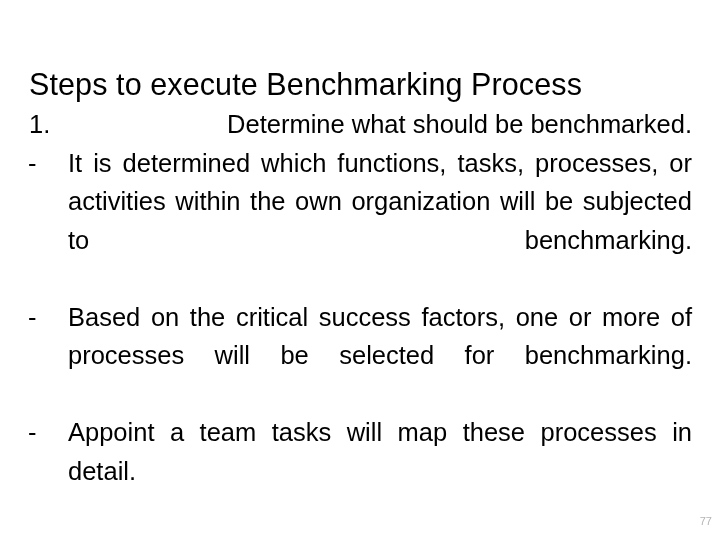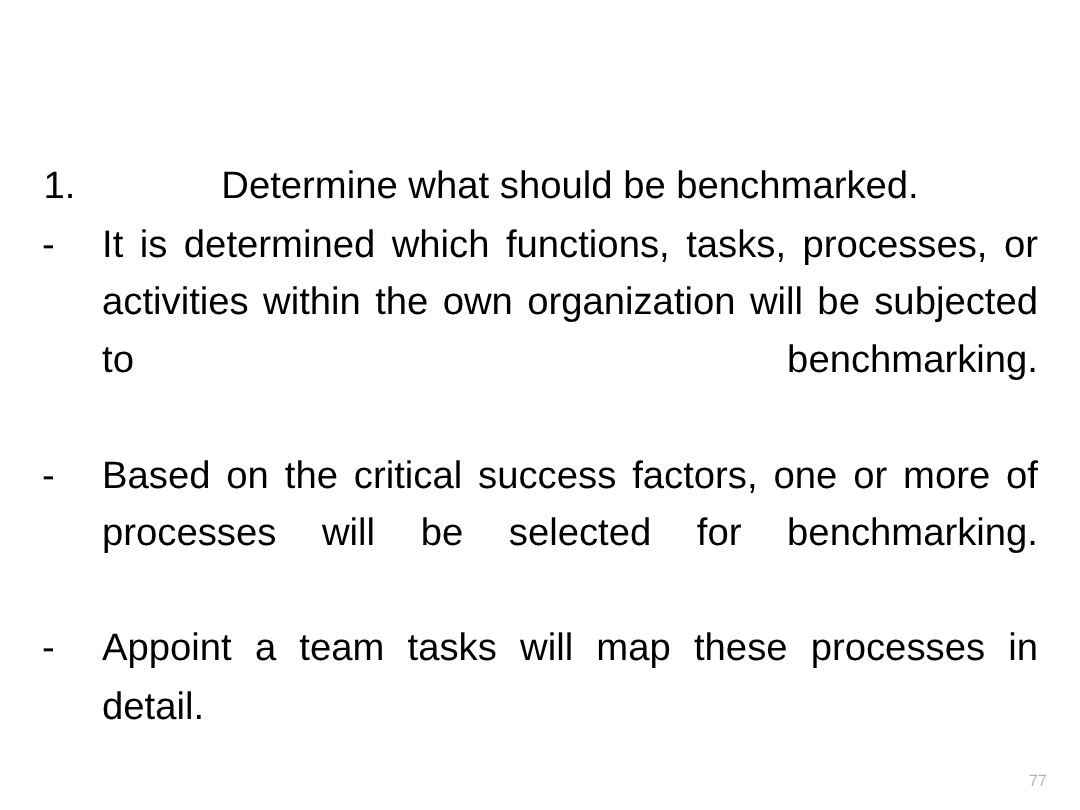--- a/index.html
+++ b/index.html
@@ -75,41 +75,42 @@
   }
 
   
   .bullet-text::after {
     content: "";
     display: inline-block;
     width: 100%;
   }
 
   .bullet-text.no-justify {
-    text-align: center;
+    text-align: right;
   }
   .bullet-text.no-justify::after {
     content: none;
   }
 
   .page-number {
     position: absolute;
-    right: 22px;
+    right: 8px;
     bottom: 12px;
     font-size: 11px;
     line-height: 13px;
     color: #b4b4b4;
     font-family: "Liberation Sans", sans-serif;
   }
 </style>
 </head>
 <body>
 
 <div class="slide">
 
+  <h1 class="slide-title">Steps to execute Benchmarking Process</h1>
 
   <div class="body-list">
 
     <div class="bullet-row">
       <span class="bullet-marker">1.</span>
       <span class="bullet-text no-justify">Determine what should be benchmarked.</span>
     </div>
 
     <div class="bullet-row">
       <span class="bullet-marker dash">-</span>

